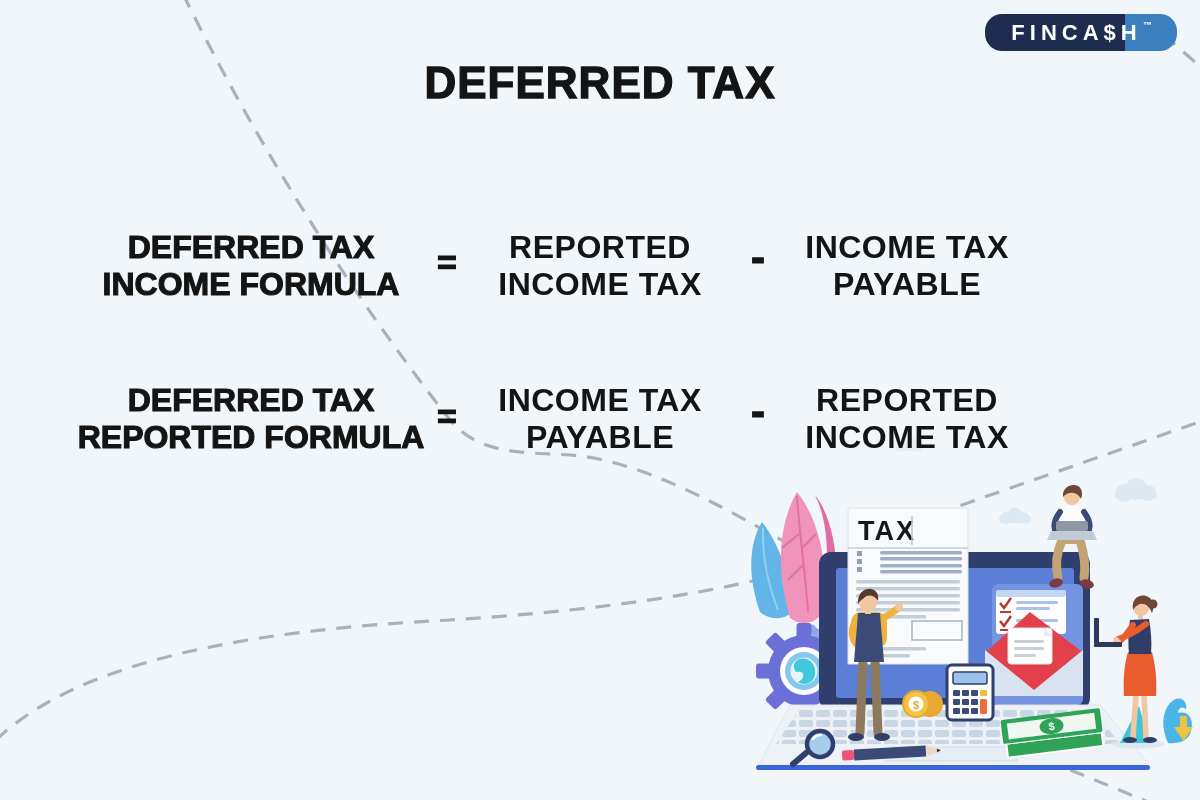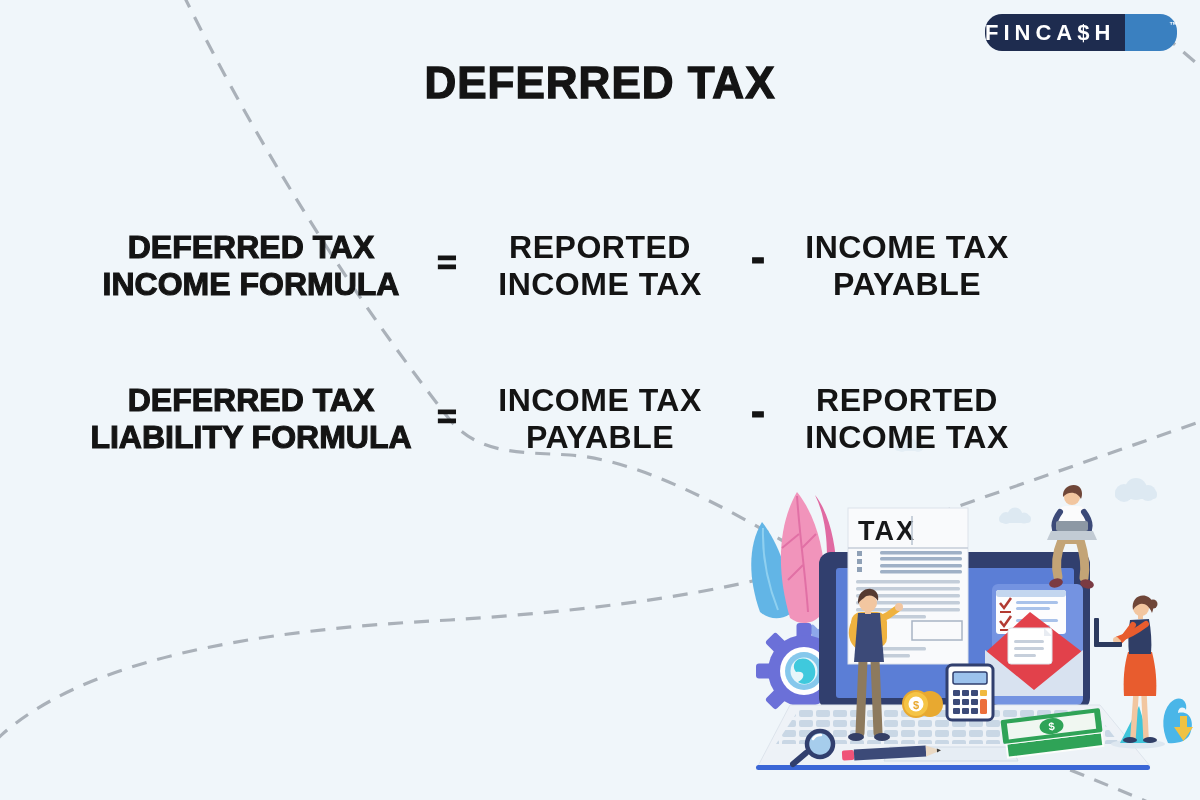--- a/index.html
+++ b/index.html
@@ -1,21 +1,21 @@
 <!DOCTYPE html>
 <html><head>
 <meta charset="utf-8">
 <style>
   html,body{margin:0;padding:0;background:#e4e9ee;}
   .stage{position:relative;width:1200px;height:800px;background:#f0f6fa;overflow:hidden;
          font-family:"Liberation Sans","DejaVu Sans",sans-serif;color:#141414;}
   svg.bg{position:absolute;left:0;top:0;}
   .logo{position:absolute;left:985px;top:14px;width:192px;height:37px;border-radius:17px;
         background:linear-gradient(90deg,#1e2c4f 0 73%,#3a80c0 73%);
-        display:flex;align-items:center;justify-content:space-between;color:#fff;
+        display:flex;align-items:center;justify-content:center;color:#fff;
         font-size:22px;font-weight:bold;letter-spacing:5px;}
   .logo .tm{font-size:9px;letter-spacing:0;vertical-align:super;position:relative;top:-8px;left:1px;}
   .title{position:absolute;left:0;right:0;top:58px;text-align:center;font-size:44px;
          font-weight:bold;letter-spacing:1px;-webkit-text-stroke:1.3px #141414;}
   .heavy{font-weight:bold;-webkit-text-stroke:1.1px #141414;}
   .f-label{position:absolute;left:31px;width:440px;text-align:center;
            font-size:32px;line-height:37px;font-weight:bold;-webkit-text-stroke:1.1px #141414;}
   .f-eq{position:absolute;left:427px;width:40px;text-align:center;font-size:34px;}
   .f-t1{position:absolute;left:470px;width:260px;text-align:center;font-size:32px;line-height:37px;font-weight:bold;letter-spacing:.5px;}
   .f-minus{position:absolute;left:738px;width:40px;text-align:center;font-size:42px;}
@@ -312,21 +312,21 @@
   <div>INCOME TAX</div>
 </div>
 <div class="f-minus heavy r1m">-</div>
 <div class="f-t2 r1">
   <div>INCOME TAX</div>
   <div>PAYABLE</div>
 </div>
 
 <div class="f-label r2">
   <div>DEFERRED TAX</div>
-  <div>LIABILITY FORMULA</div>
+  <div>REPORTED FORMULA</div>
 </div>
 <div class="f-eq heavy r2e">=</div>
 <div class="f-t1 r2">
   <div>INCOME TAX</div>
   <div>PAYABLE</div>
 </div>
 <div class="f-minus heavy r2m">-</div>
 <div class="f-t2 r2">
   <div>REPORTED</div>
   <div>INCOME TAX</div>

